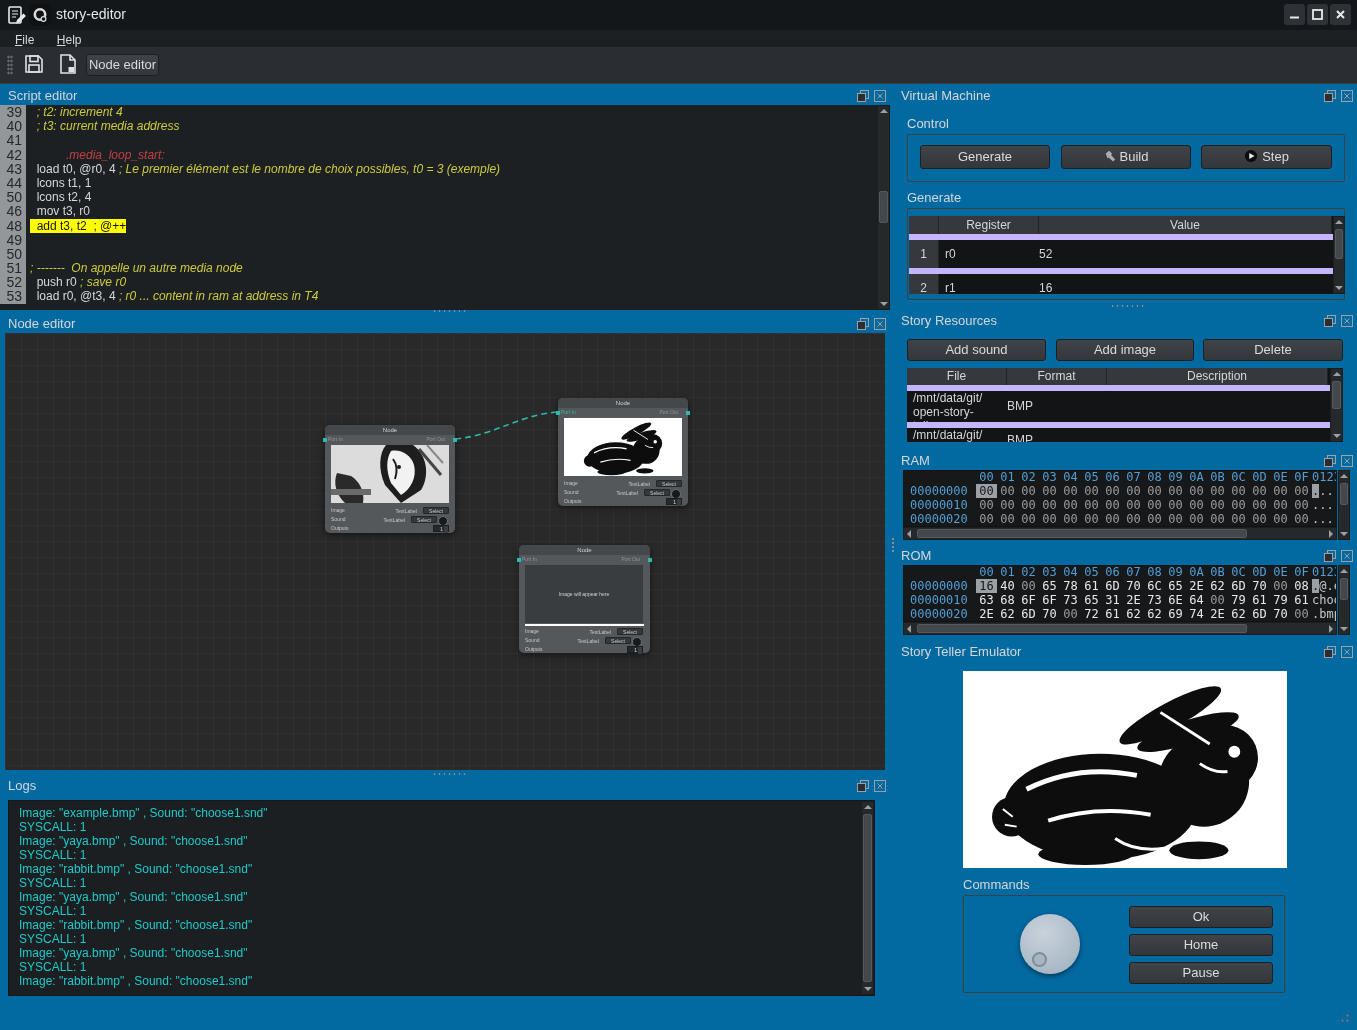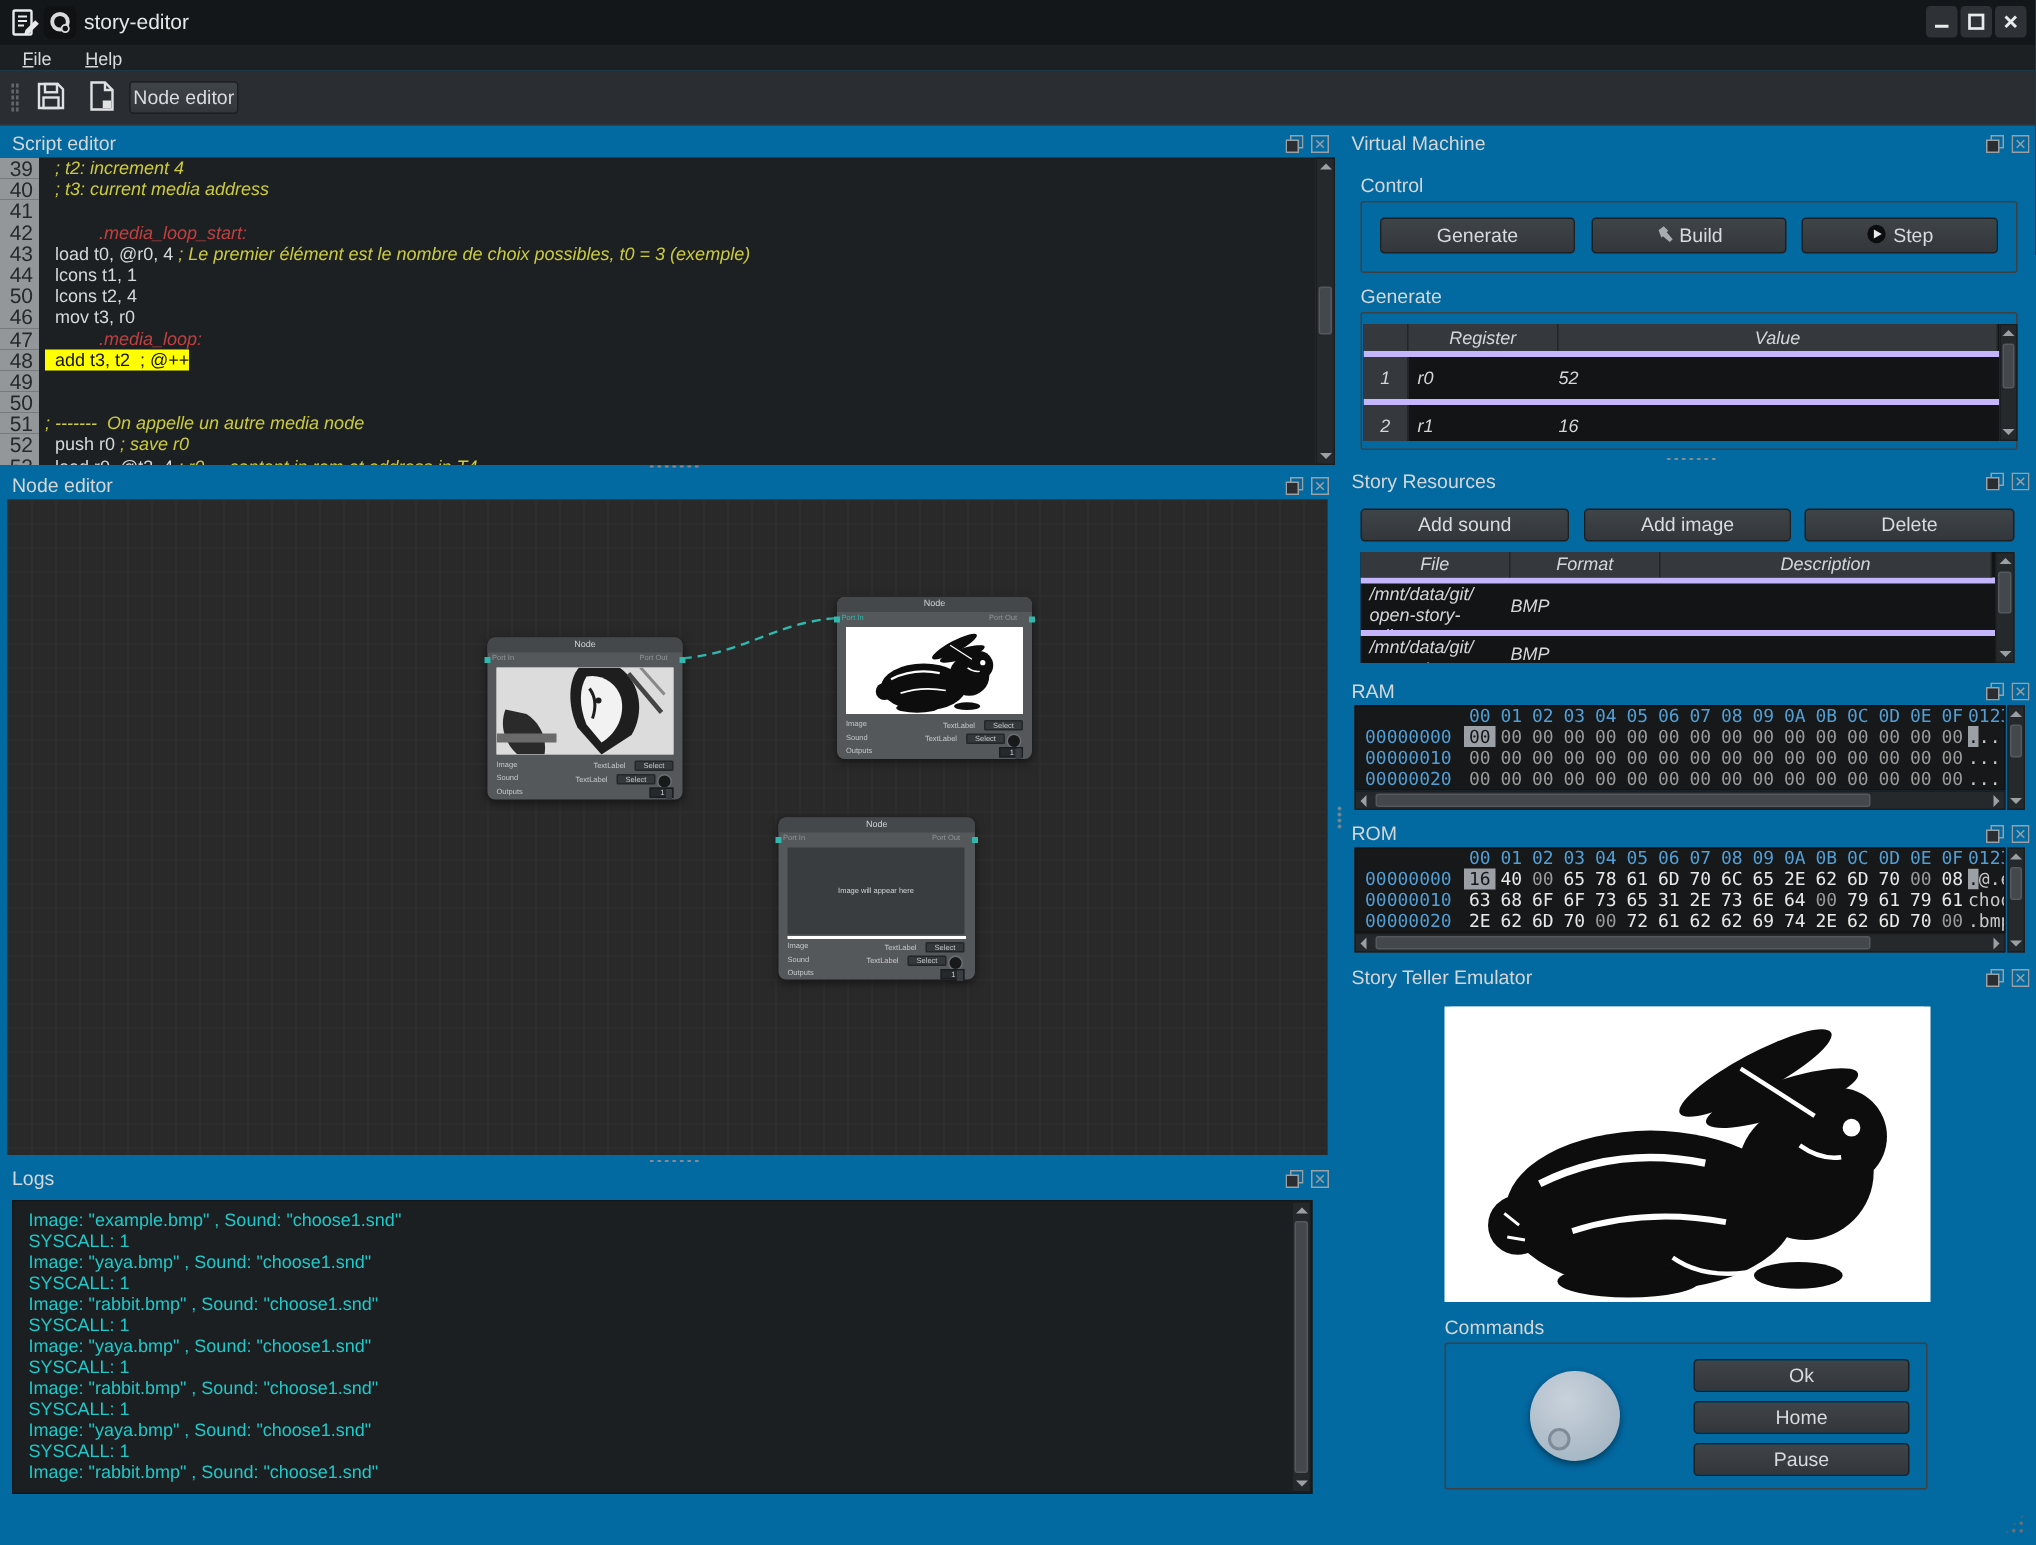--- a/index.html
+++ b/index.html
@@ -78,21 +78,21 @@
   
   .logbox{position:absolute;left:8px;top:22px;width:867px;height:196px;background:#1c1f22;border:1px solid #15181a;box-sizing:border-box;overflow:hidden;}
   .logline{height:14px;line-height:14px;font-size:12px;color:#1ec9c9;padding-left:10px;white-space:pre;}
 
   
   .gbox{position:absolute;border:1px solid #3c4145;border-radius:2px;box-sizing:border-box;}
   .glabel{position:absolute;font-size:13px;color:#d4d6d8;}
 
   
   .tbl{position:absolute;background:#121416;overflow:hidden;}
-  .trow{display:flex;border-bottom:4px solid #c4b5fd;box-sizing:border-box;font-style:italic;}
+  .trow{display:flex;border-bottom:6px solid #c4b5fd;box-sizing:border-box;}
   .tcell{font-size:12px;color:#d4d6d8;box-sizing:border-box;overflow:hidden;}
   .thead .tcell{background:#35393d;border-right:1px solid #232629;text-align:center;}
   .tidx{background:#35393d;border-right:1px solid #232629;text-align:center;}
 
   
   .hx{position:absolute;background:#161819;border:1px solid #101214;font-family:"DejaVu Sans Mono",monospace;overflow:hidden;box-sizing:border-box;}
   .hxrow{height:14px;line-height:14px;white-space:nowrap;font-size:12px;}
   .hxrow.hxhead{height:13px;line-height:13px;}
   .hxhead span{color:#529fd6;}
   .hxaddr{display:inline-block;width:66px;padding-left:6px;color:#529fd6;}
@@ -186,21 +186,20 @@
       </div>
       <div class="code-area" id="script-code">
           <div class="sline"><span class="lnum">39</span><span class="lbody"><span class="seg-comment">  ; t2: increment 4</span></span></div>
           <div class="sline"><span class="lnum">40</span><span class="lbody"><span class="seg-comment">  ; t3: current media address</span></span></div>
           <div class="sline"><span class="lnum">41</span><span class="lbody"></span></div>
           <div class="sline"><span class="lnum">42</span><span class="lbody"><span class="seg-label">.media_loop_start:</span></span></div>
           <div class="sline"><span class="lnum">43</span><span class="lbody"><span class="seg-code">  load t0, @r0, 4 </span><span class="seg-comment">; Le premier élément est le nombre de choix possibles, t0 = 3 (exemple)</span></span></div>
           <div class="sline"><span class="lnum">44</span><span class="lbody"><span class="seg-code">  lcons t1, 1</span></span></div>
           <div class="sline"><span class="lnum">50</span><span class="lbody"><span class="seg-code">  lcons t2, 4</span></span></div>
           <div class="sline"><span class="lnum">46</span><span class="lbody"><span class="seg-code">  mov t3, r0</span></span></div>
-          <div class="sline"><span class="lnum">47</span><span class="lbody"><span class="seg-label">.media_loop:</span></span></div>
           <div class="sline"><span class="lnum">48</span><span class="lbody"><span class="seg-hl">  add t3, t2  ; @++</span></span></div>
           <div class="sline"><span class="lnum">49</span><span class="lbody"></span></div>
           <div class="sline"><span class="lnum">50</span><span class="lbody"></span></div>
           <div class="sline"><span class="lnum">51</span><span class="lbody"><span class="seg-comment">; -------  On appelle un autre media node</span></span></div>
           <div class="sline"><span class="lnum">52</span><span class="lbody"><span class="seg-code">  push r0 </span><span class="seg-comment">; save r0</span></span></div>
           <div class="sline"><span class="lnum">53</span><span class="lbody"><span class="seg-code">  load r0, @t3, 4 </span><span class="seg-comment">; r0 ... content in ram at address in T4</span></span></div>
         </div>
       <div class="sb" style="left:877px;top:17px;width:13px;height:205px">
         <span class="arr up" style="left:2px;top:3px"></span>
         <span class="arr dn" style="left:2px;bottom:3px"></span>

